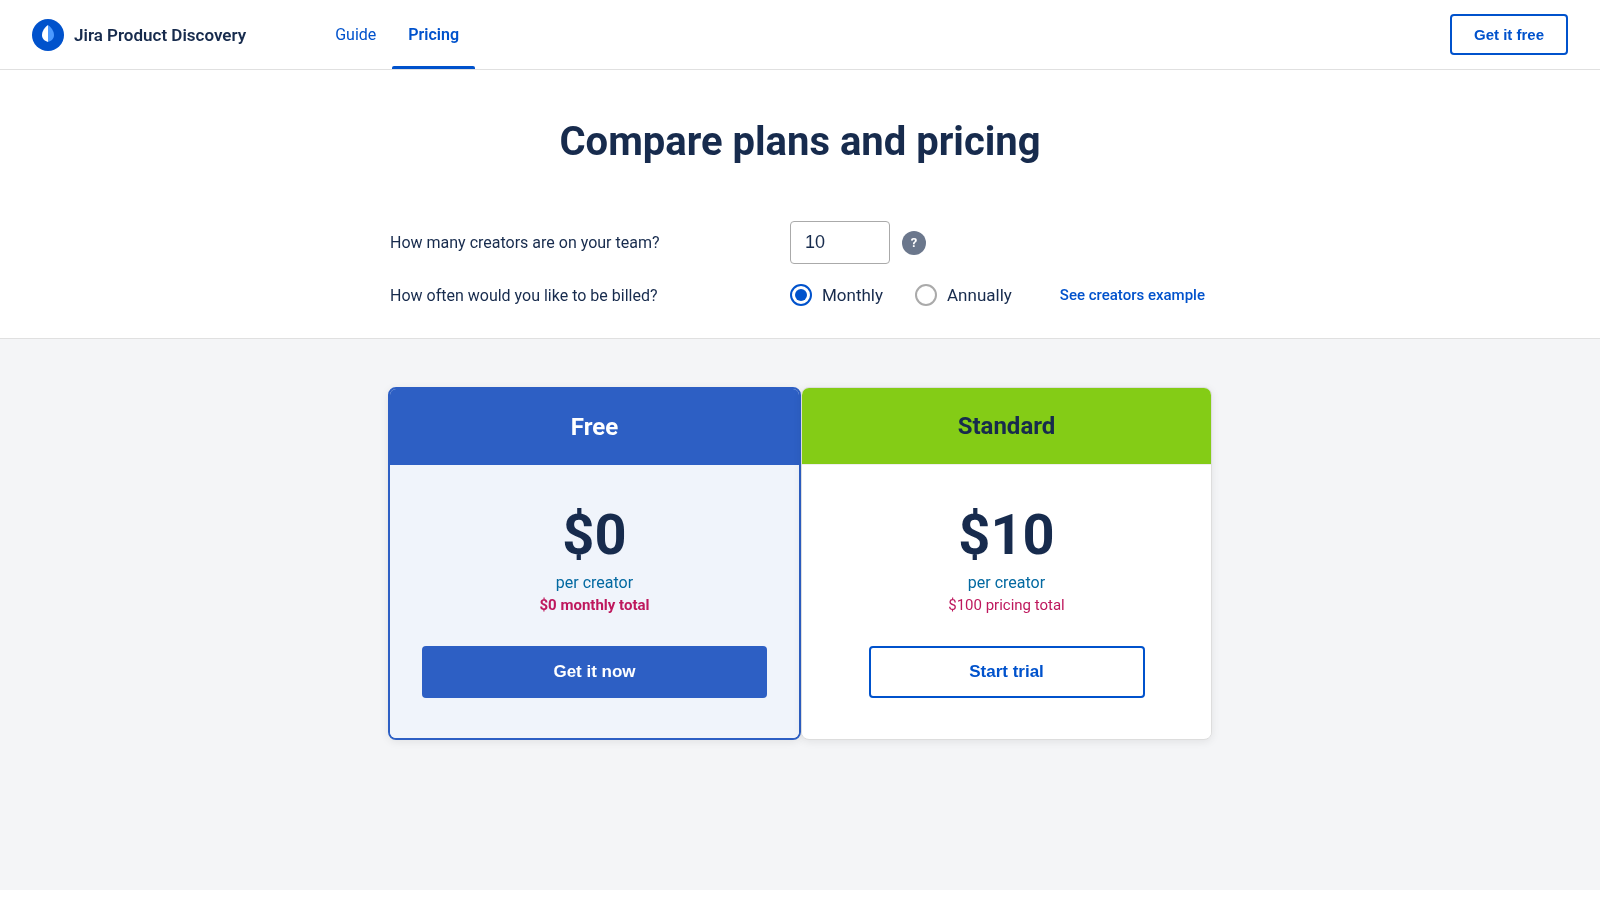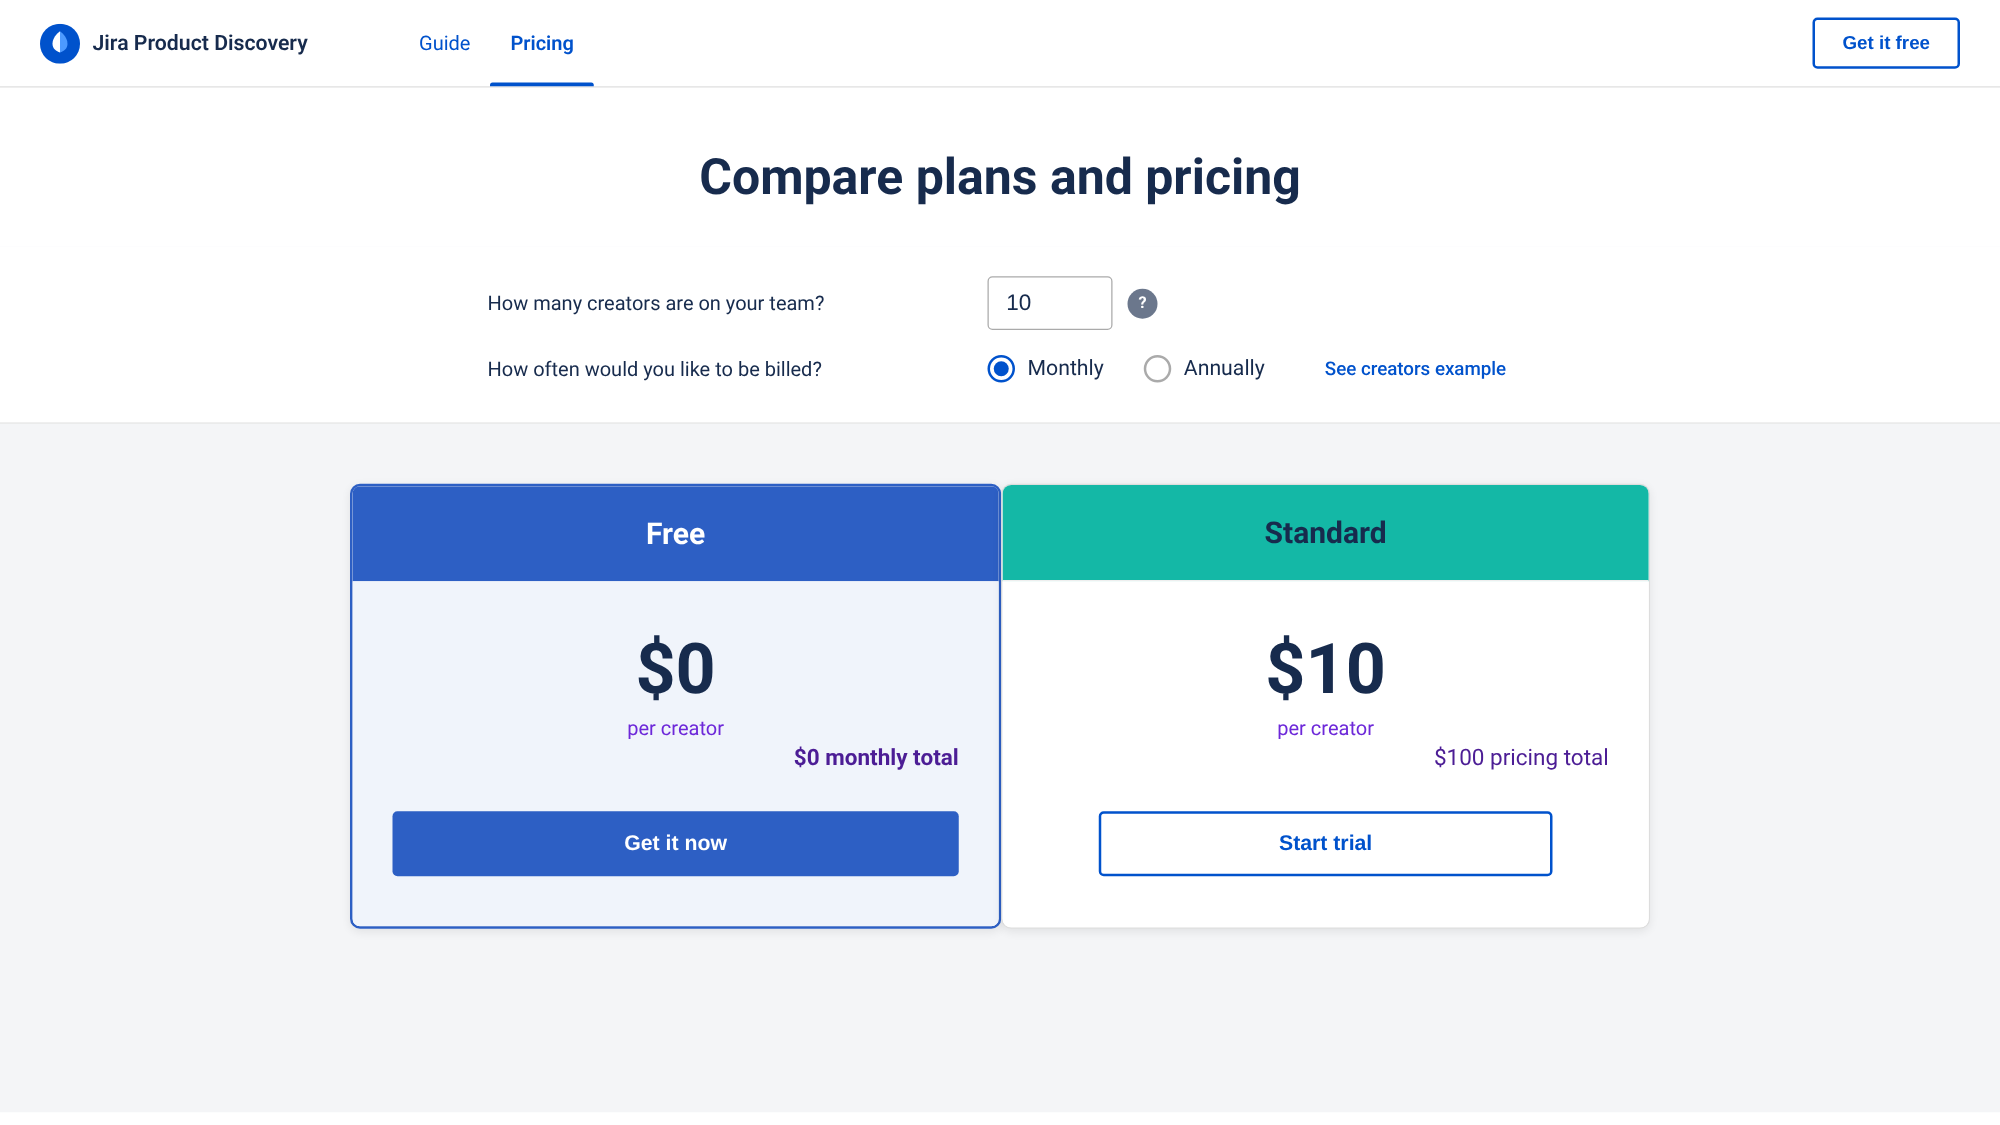--- a/index.html
+++ b/index.html
@@ -198,21 +198,21 @@
     
     .plans-section {
       background: #f4f5f7;
       padding: 48px 40px;
       display: flex;
       justify-content: center;
     }
     .plans-container {
       display: flex;
       gap: 0;
-      width: 1040px;
+      width: 824px;
       max-width: 100%;
     }
 
     
     .plan-card {
       flex: 1;
       border-radius: 8px;
       overflow: hidden;
       box-shadow: 0 2px 8px rgba(0,0,0,0.08);
     }
@@ -222,21 +222,21 @@
     .plan-card-standard {
       border: 1.5px solid #ddd;
       background: #fff;
     }
     .plan-header-free {
       background: #2d5fc4;
       padding: 24px;
       text-align: center;
     }
     .plan-header-standard {
-      background: #14b8a6;
+      background: #84cc16;
       padding: 24px;
       text-align: center;
       border-bottom: 1px solid #eee;
     }
     .plan-title-free {
       font-size: 24px;
       font-weight: 700;
       color: #fff;
     }
     .plan-title-standard {
@@ -255,29 +255,28 @@
       background: #fff;
     }
     .plan-price {
       font-size: 56px;
       font-weight: 700;
       color: #172b4d;
       line-height: 1.1;
     }
     .plan-per-creator {
       font-size: 16px;
-      color: #6d28d9;
+      color: #0369a1;
       margin-top: 6px;
     }
     .plan-total {
-      font-size: 18px;
-      font-weight: 700;
-      color: #4c1d95;
+      font-size: 15px;
+      font-weight: 700;
+      color: #be185d;
       margin-top: 4px;
-      text-align: right;
     }
     .plan-cta-free {
       display: block;
       width: 100%;
       margin-top: 32px;
       padding: 16px;
       background: #2d5fc4;
       color: #fff;
       font-size: 17px;
       font-weight: 600;

